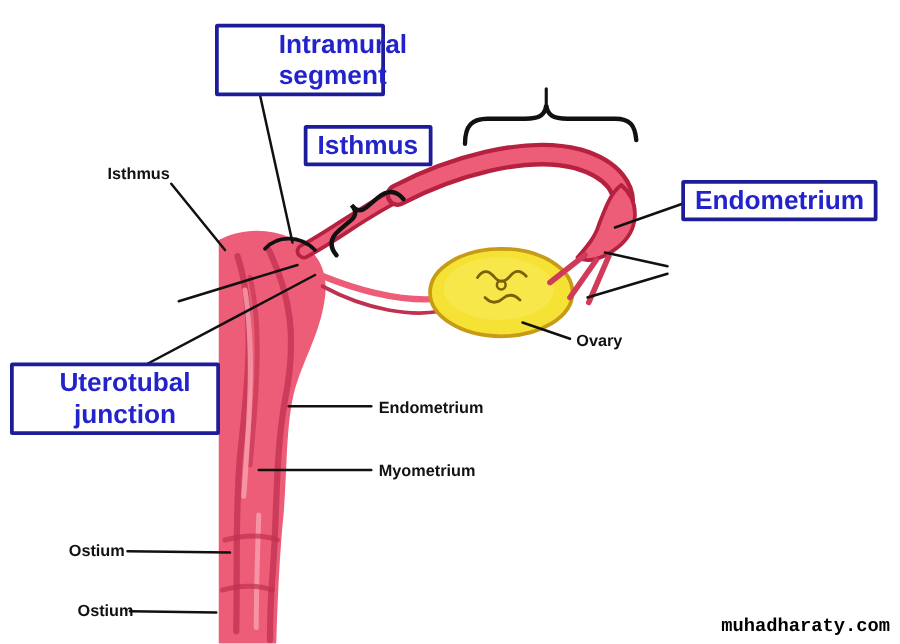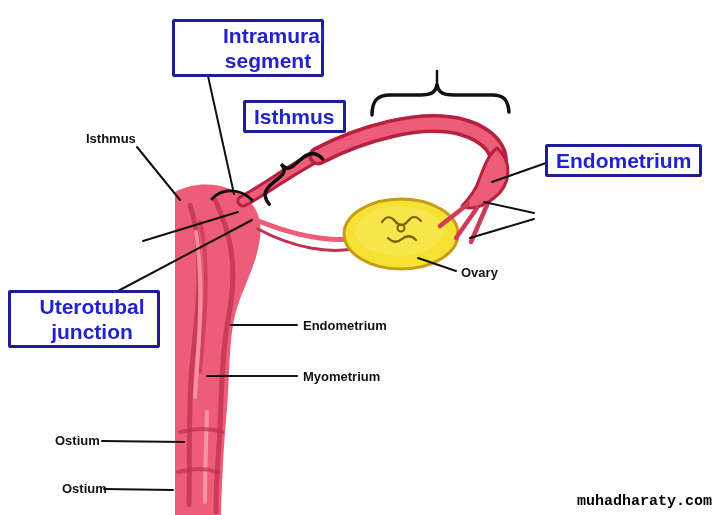--- a/index.html
+++ b/index.html
@@ -106,24 +106,24 @@
       <line x1="534" y1="213" x2="484" y2="202"></line>
       <line x1="534" y1="219" x2="470" y2="238"></line>
       <line x1="456" y1="271" x2="418" y2="258"></line>
       <line x1="297" y1="325" x2="231" y2="325"></line>
       <line x1="297" y1="376" x2="207" y2="376"></line>
       <line x1="102" y1="441" x2="184" y2="442"></line>
       <line x1="104" y1="489" x2="173" y2="490"></line>
     </g>
   </svg>
 
-  <div class="blabel wrap" style="left:172px;top:19px;width:152px;padding-left:48px;">Intramural segment</div>
+  <div class="blabel wrap" style="left:172px;top:19px;width:136px;padding-left:48px;">Intramural segment</div>
   <div class="blabel" style="left:243px;top:100px;">Isthmus</div>
   <div class="blabel" style="left:545px;top:144px;">Endometrium</div>
-  <div class="blabel wrap" style="left:8px;top:290px;width:152px;padding-left:24px;">Uterotubal junction</div>
+  <div class="blabel wrap" style="left:8px;top:290px;width:168px;padding-left:24px;">Uterotubal junction</div>
 
   <div class="plabel" style="left:86px;top:131px;">Isthmus</div>
   <div class="plabel" style="left:461px;top:265px;">Ovary</div>
   <div class="plabel" style="left:303px;top:318px;">Endometrium</div>
   <div class="plabel" style="left:303px;top:369px;">Myometrium</div>
   <div class="plabel" style="left:55px;top:433px;">Ostium</div>
   <div class="plabel" style="left:62px;top:481px;">Ostium</div>
 
   <div class="watermark">muhadharaty.com</div>
 

